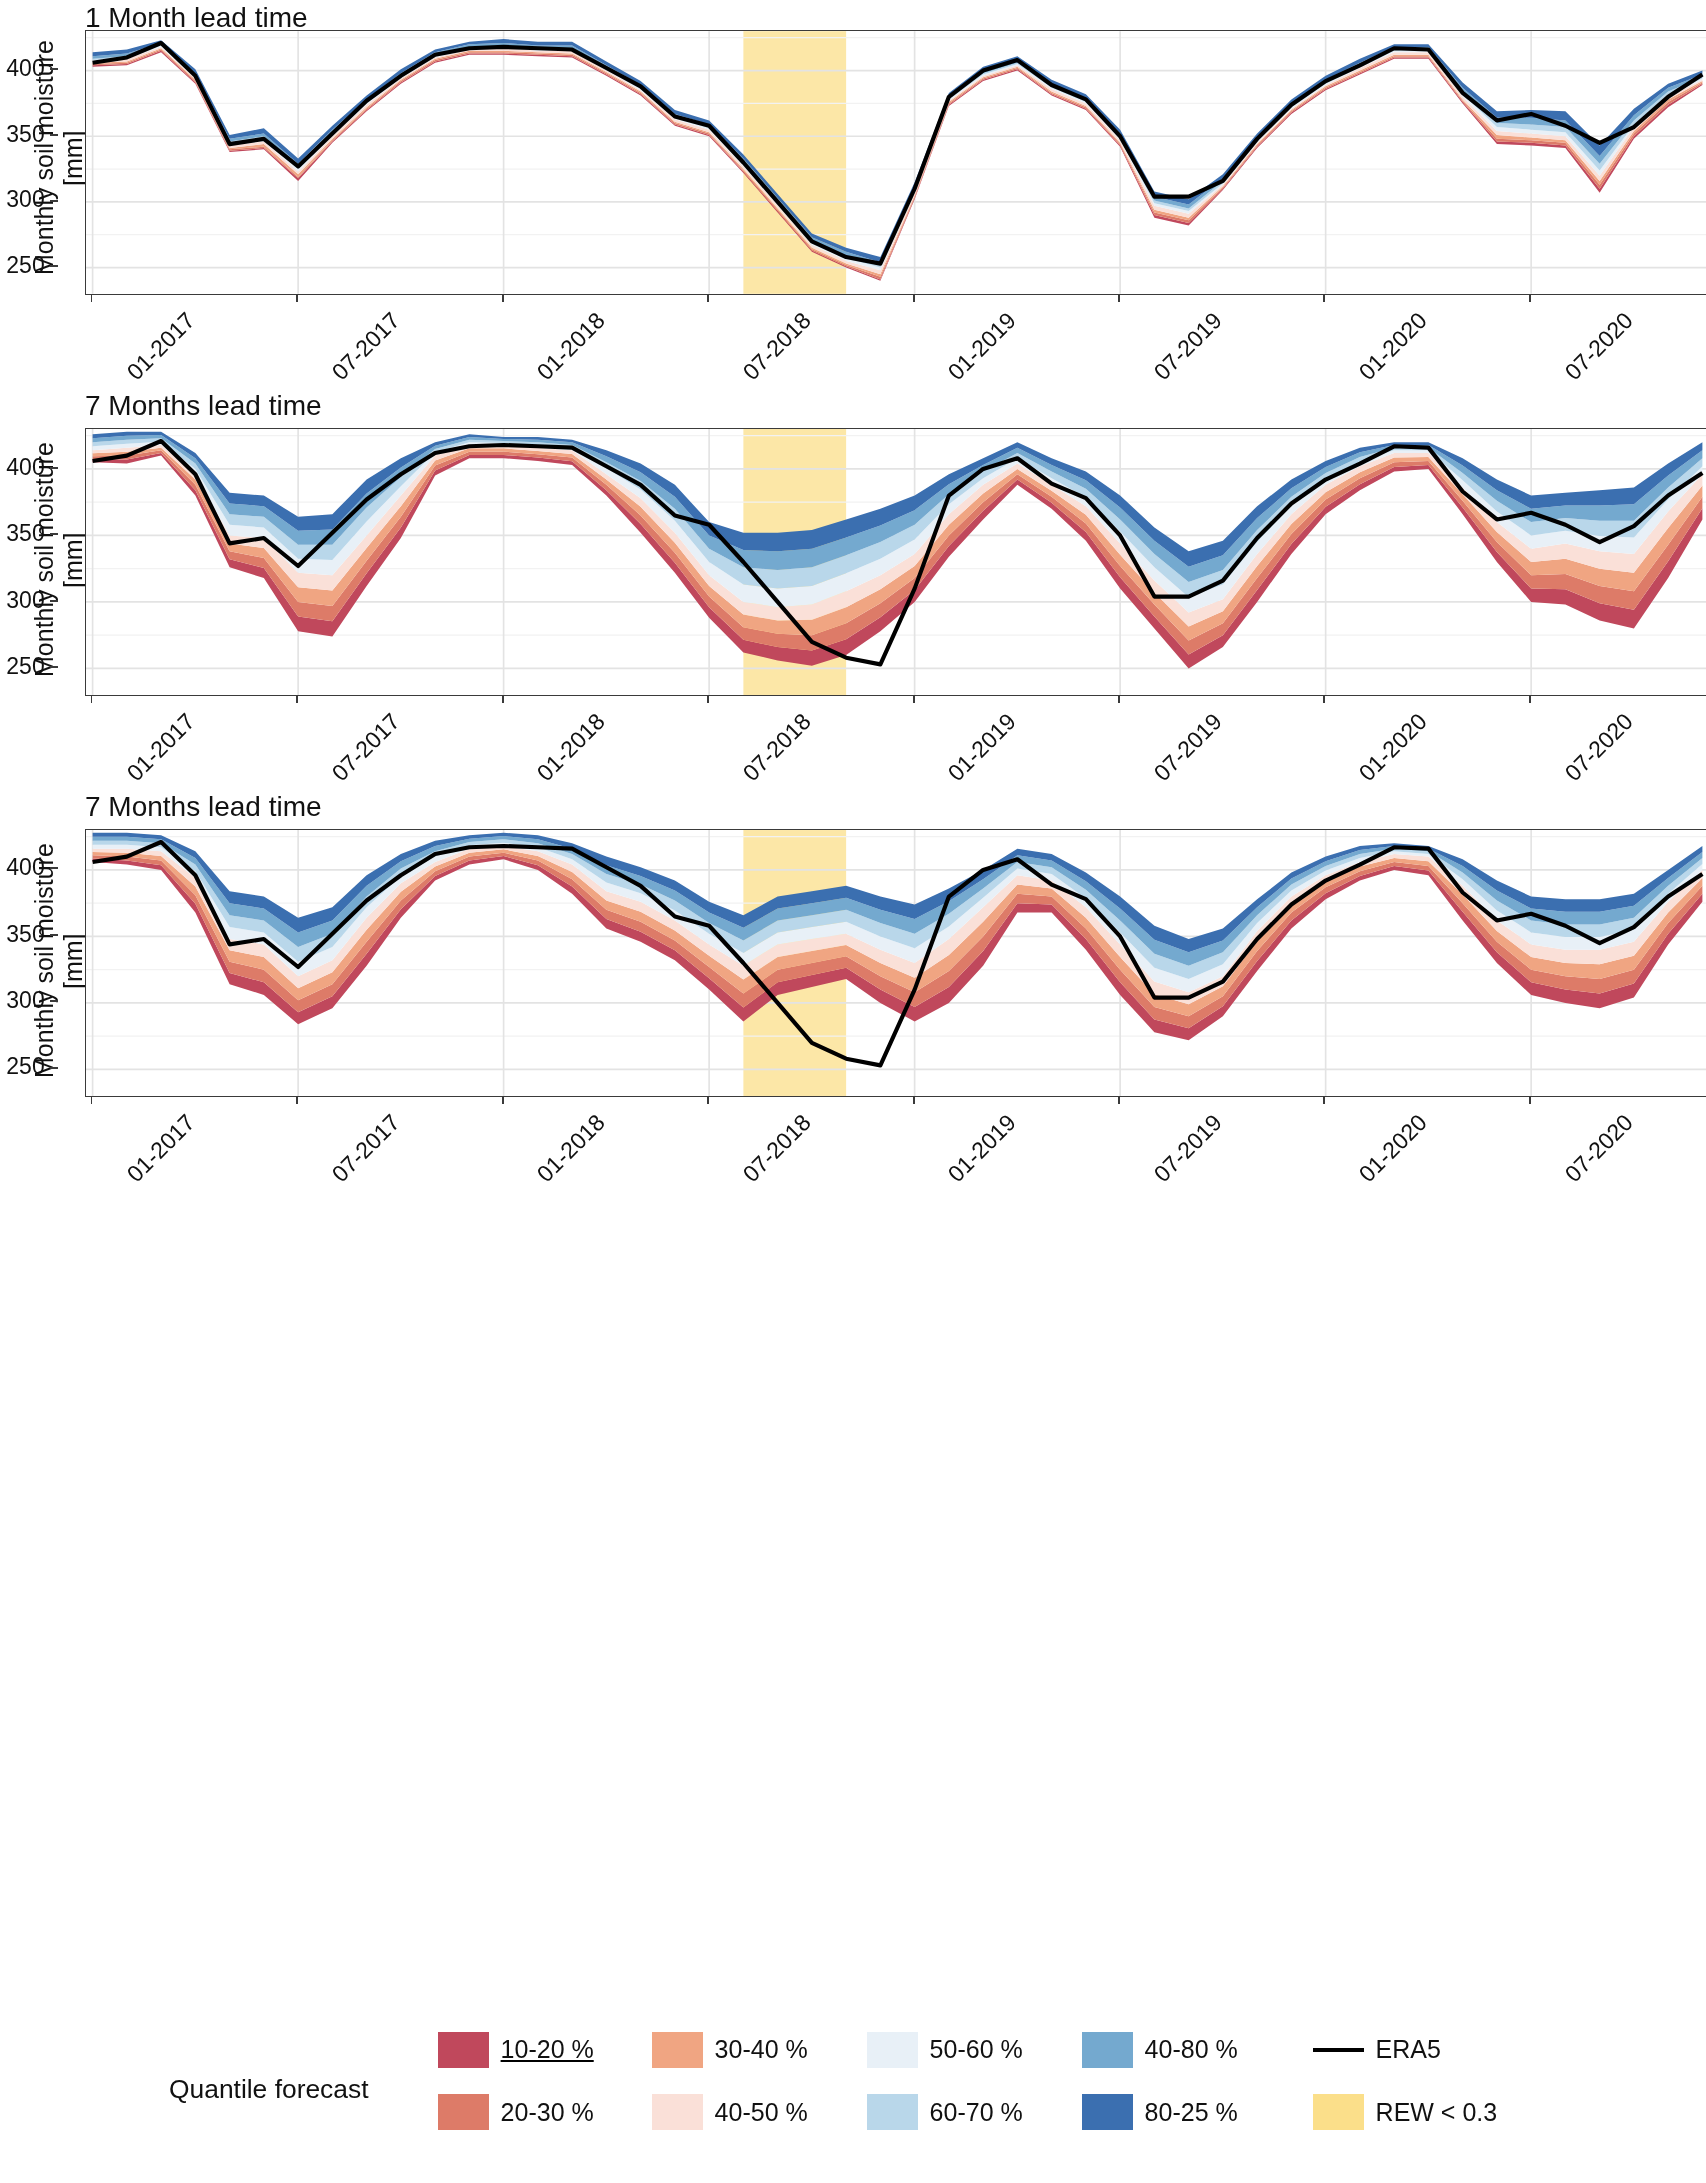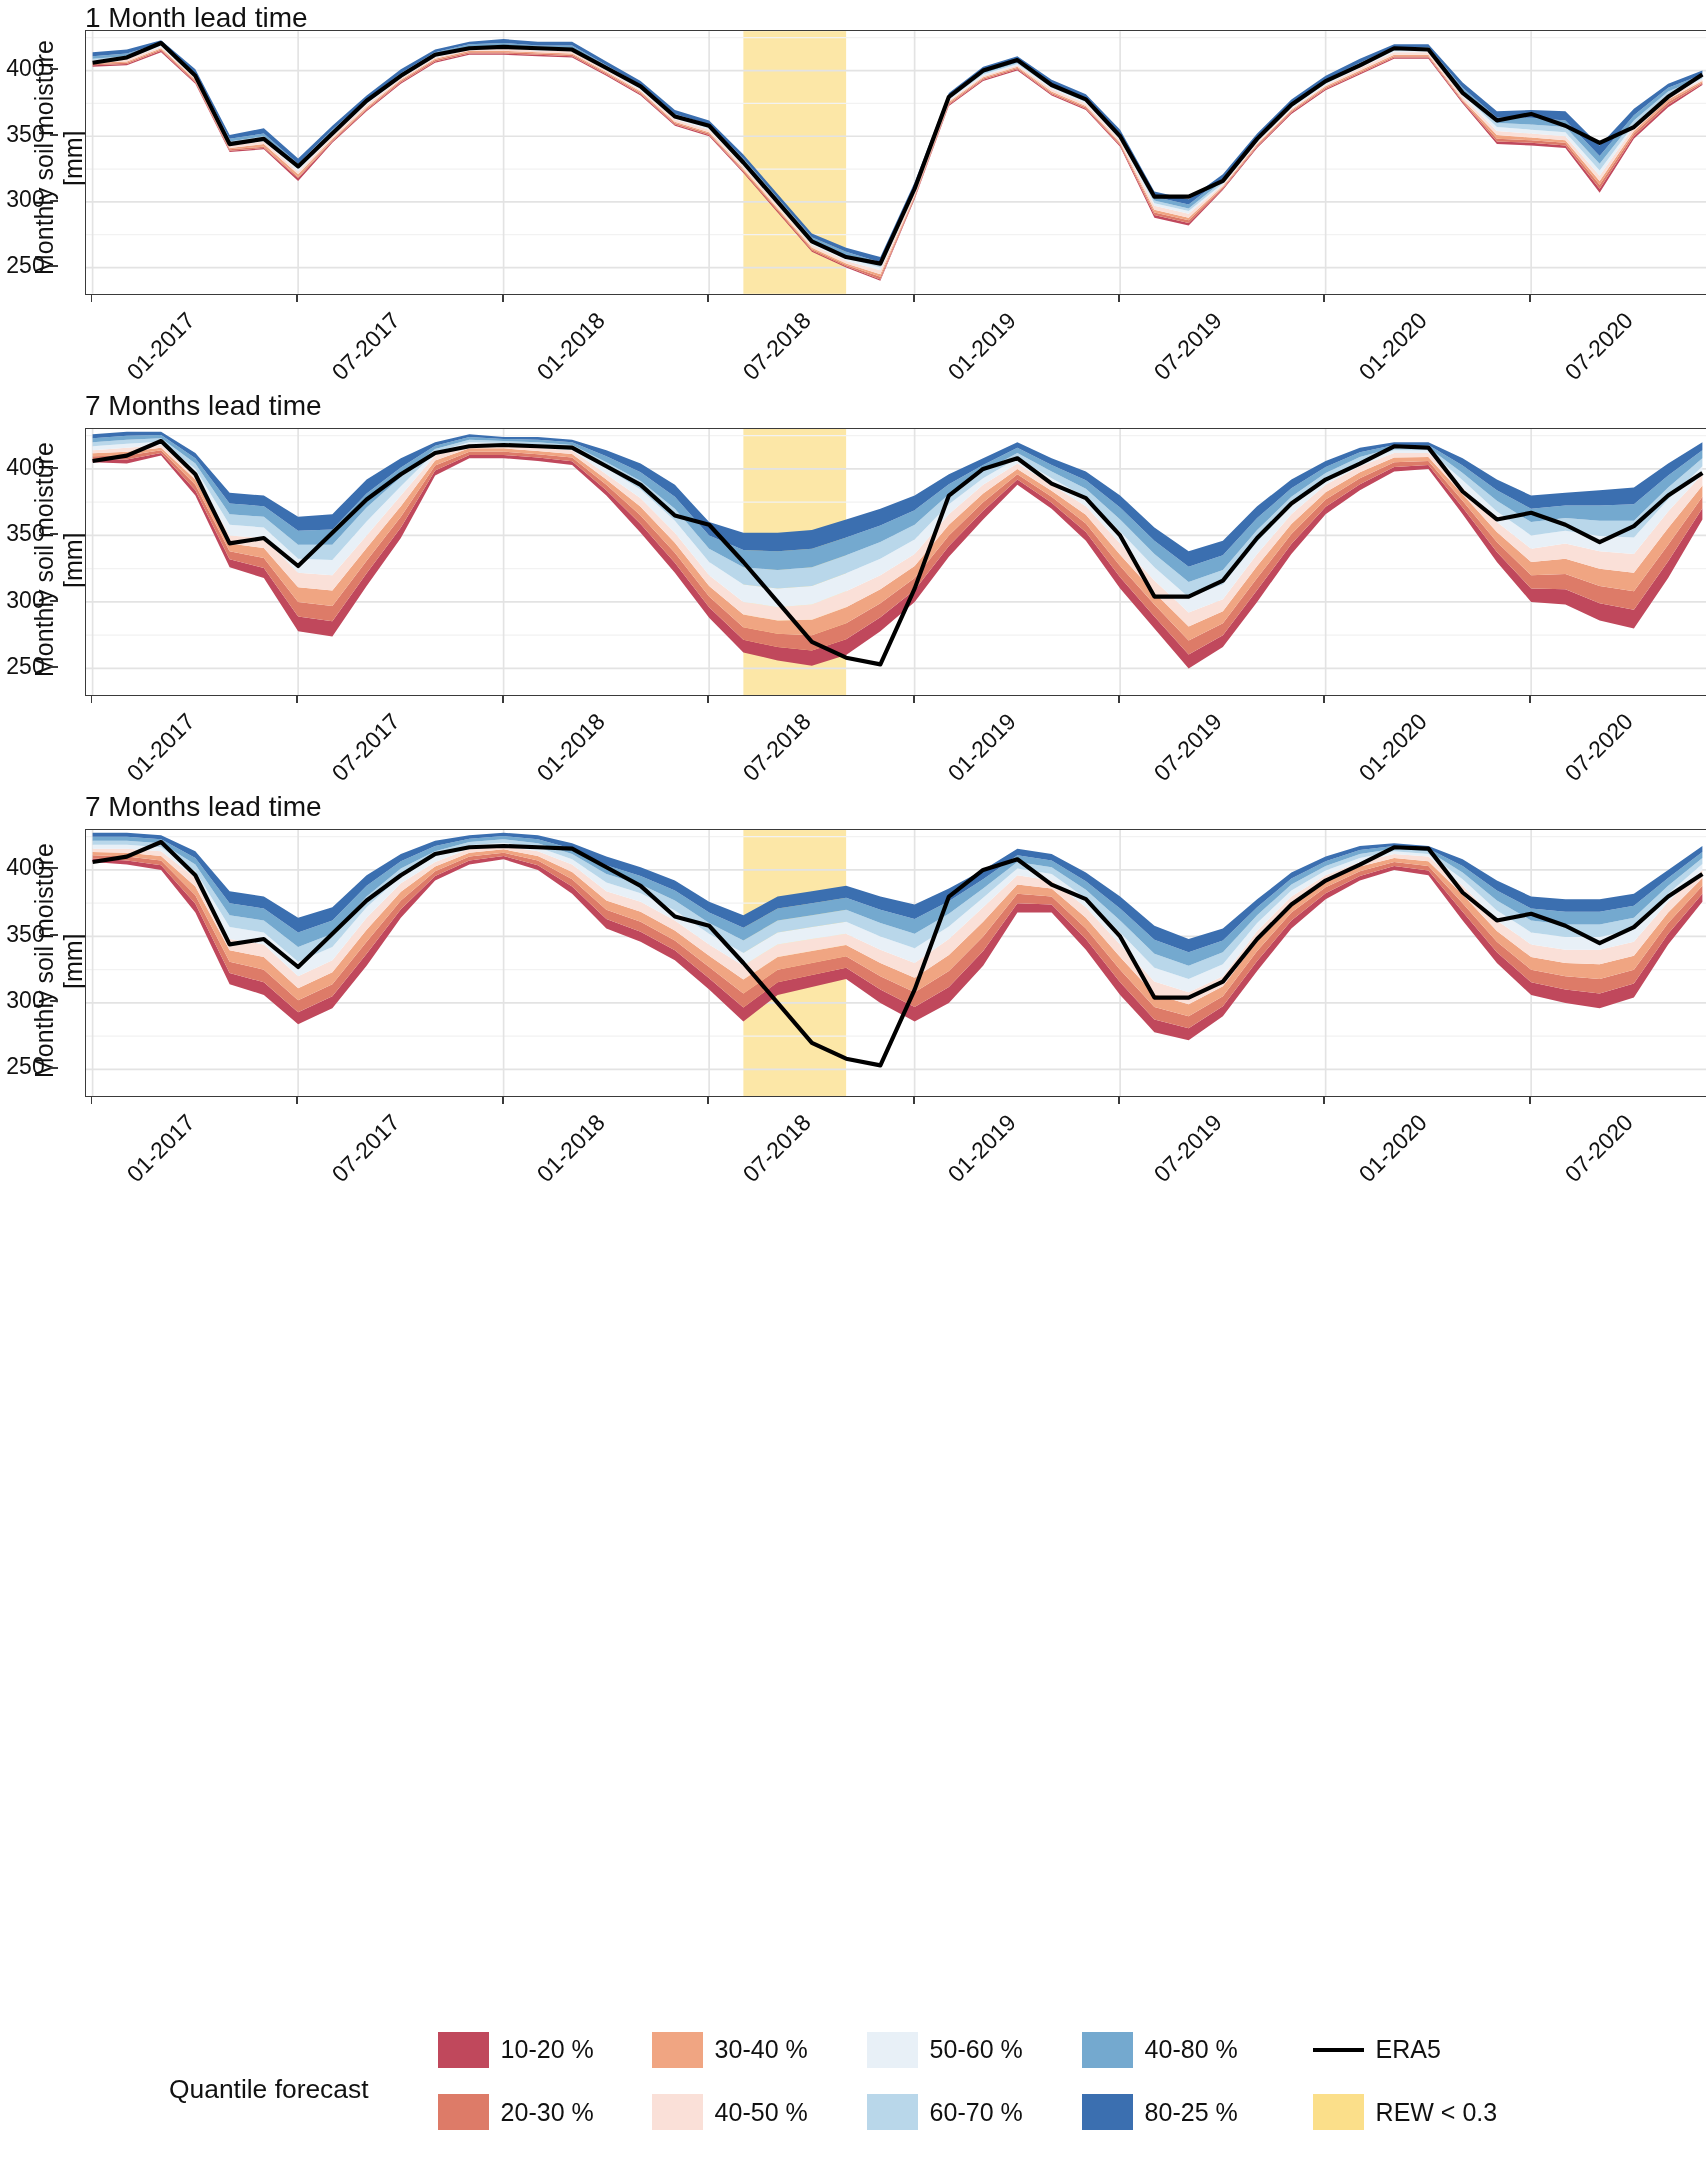--- a/index.html
+++ b/index.html
@@ -189,21 +189,21 @@
         <div class="tickmark" style="left: 1238px; top: 0px; width: 1.7px; height: 8.3px;"></div>
         <div class="xtick" style="left: 1244px; top: 13.2px;">01-2020</div>
         <div class="tickmark" style="left: 1444px; top: 0px; width: 1.7px; height: 8.3px;"></div>
         <div class="xtick" style="left: 1450px; top: 13.2px;">07-2020</div>
       </div>
   </div>
 
   <div class="legend" style="top:2015px;">
     <div class="legend-title" style="left:169px;top:59px;">Quantile forecast</div>
 
-    <div class="lg-item" style="left:438px;top:16.5px;">
+    <div class="lg-item" style="left:438px;top:16.5px;text-decoration:underline;">
       <span class="swatch" style="background:#c0485c;"></span>
       <span class="lg-label">10-20 %</span>
     </div>
     <div class="lg-item" style="left:438px;top:79px;">
       <span class="swatch" style="background:#dd7b68;"></span>
       <span class="lg-label">20-30 %</span>
     </div>
 
     <div class="lg-item" style="left:652px;top:16.5px;">
       <span class="swatch" style="background:#f0a582;"></span>

